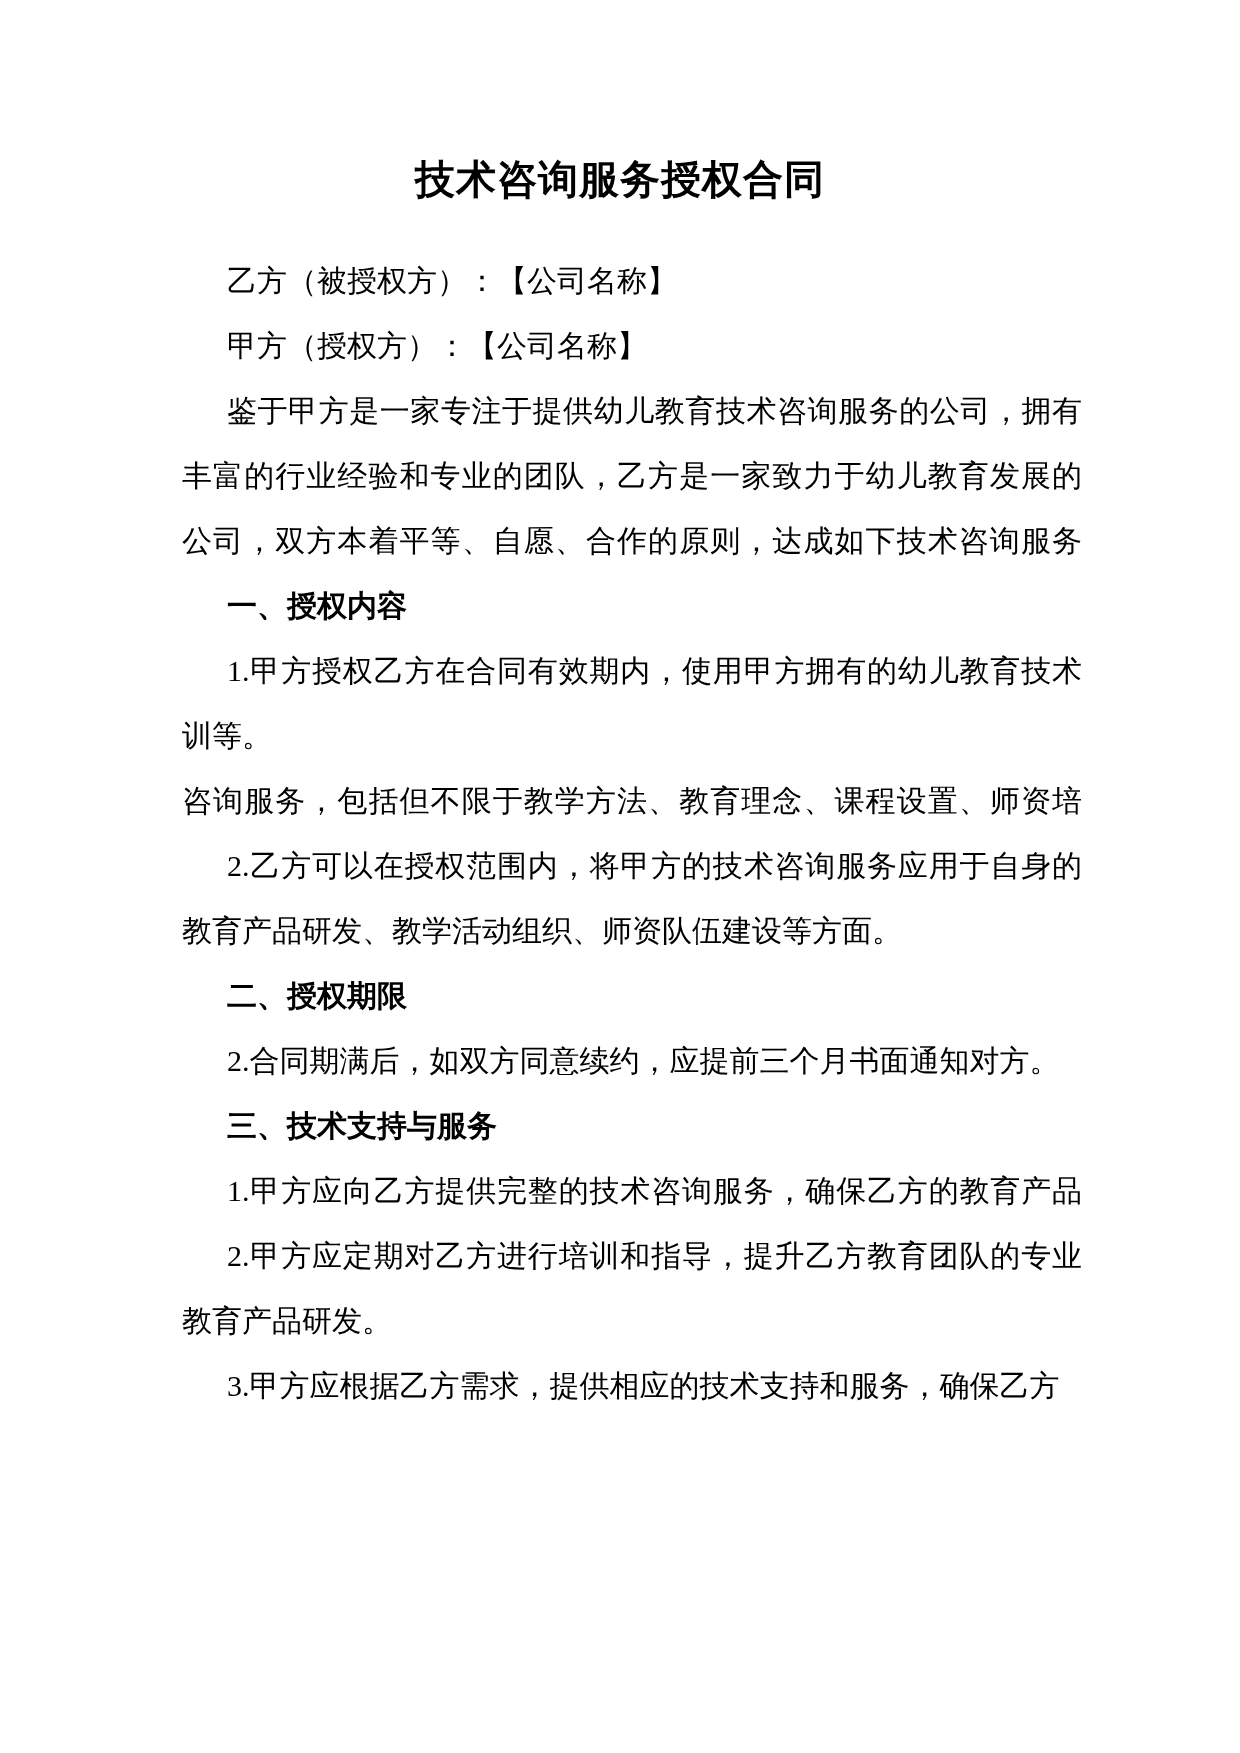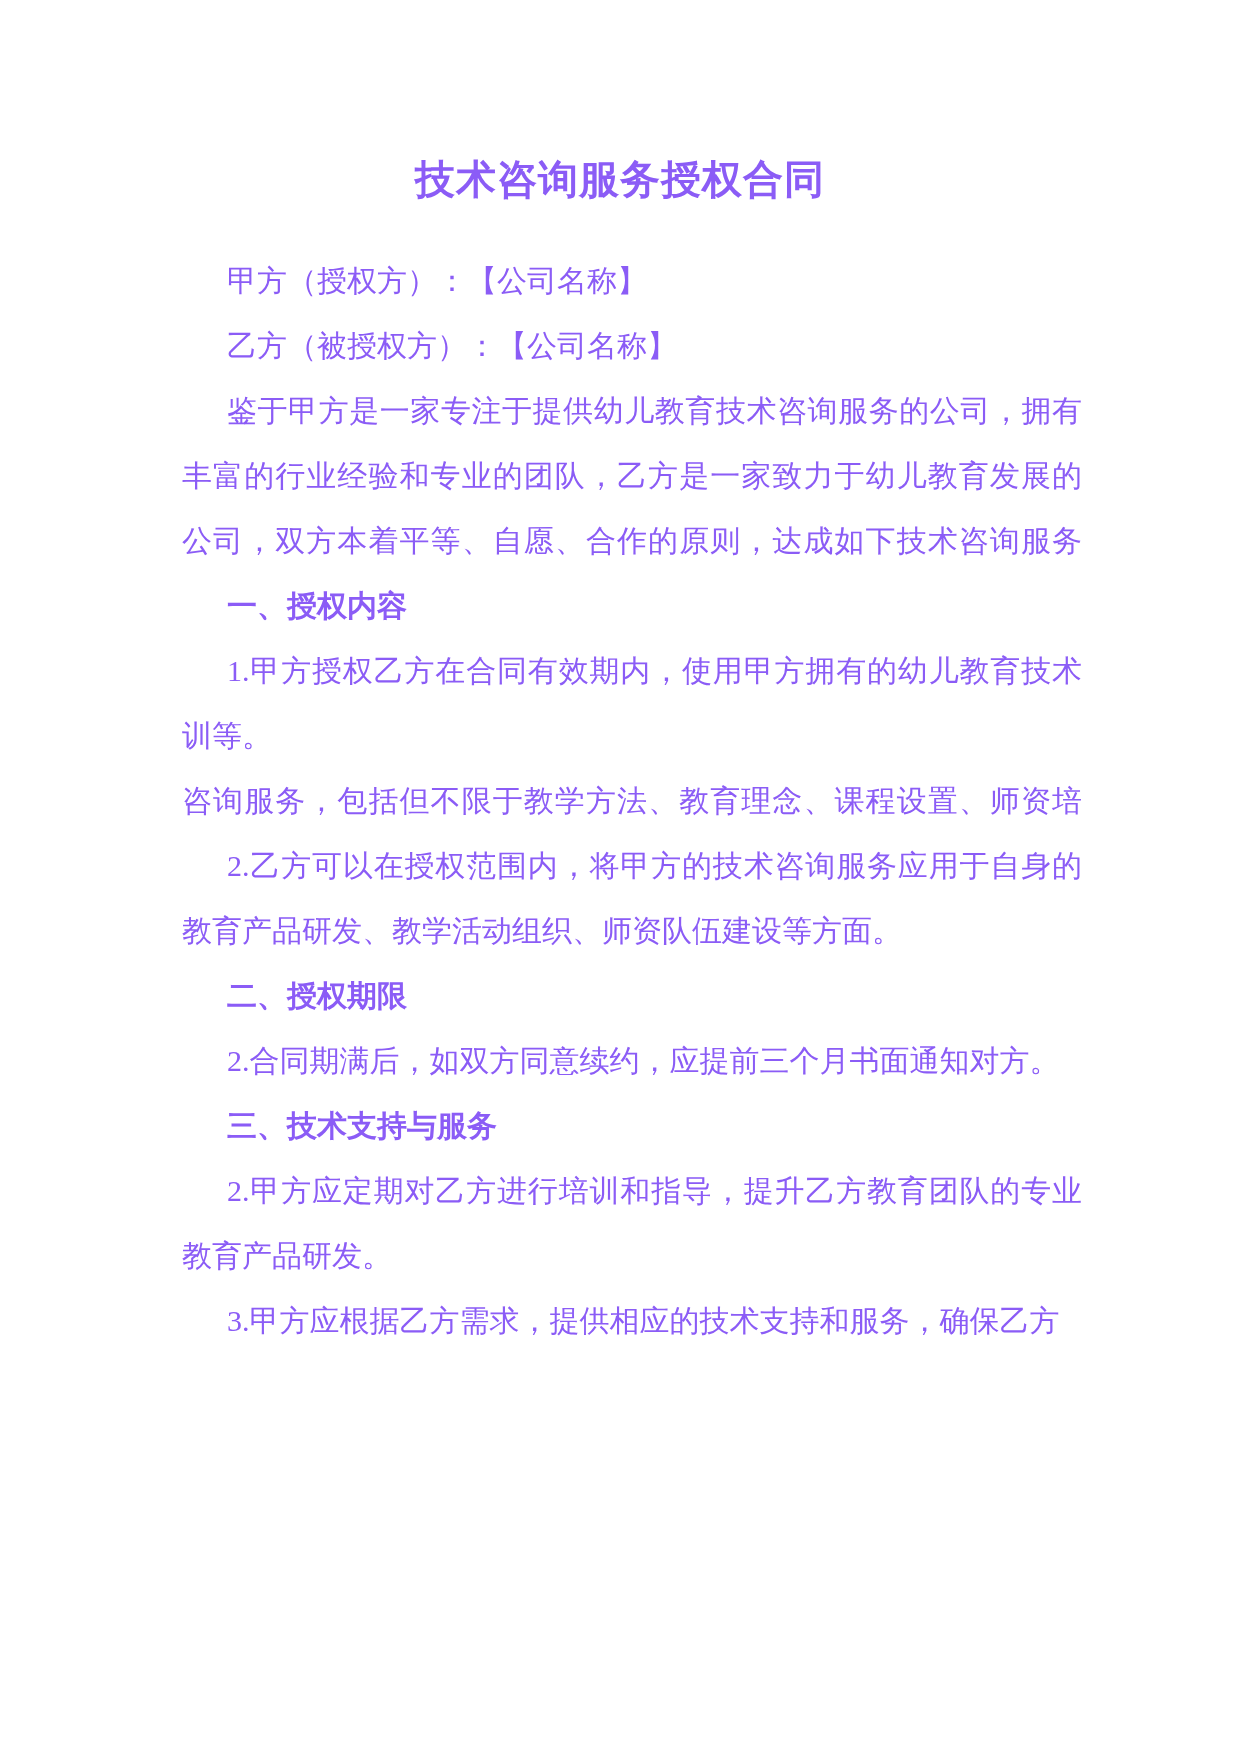--- a/index.html
+++ b/index.html
@@ -5,21 +5,21 @@
   html, body {
     margin: 0;
     padding: 0;
     background: #ffffff;
   }
   .page {
     position: relative;
     width: 1240px;
     height: 1644px;
     background: #ffffff;
-    color: #8b5cf6;
+    color: #000000;
     font-family: "Liberation Serif", serif;
     overflow: hidden;
   }
   .doc-title {
     position: absolute;
     top: 155px;
     left: 0;
     width: 100%;
     text-align: center;
     font-family: "Liberation Sans", sans-serif;
@@ -57,24 +57,24 @@
     font-weight: bold;
   }
 </style>
 </head>
 <body>
 
 <div class="page">
   <div class="doc-title">技术咨询服务授权合同</div>
   <div class="doc-body">
       <div class="para body">
-        <div class="line indent wrapok">甲方（授权方）：【公司名称】</div>
+        <div class="line indent wrapok">乙方（被授权方）：【公司名称】</div>
       </div>
       <div class="para body">
-        <div class="line indent wrapok">乙方（被授权方）：【公司名称】</div>
+        <div class="line indent wrapok">甲方（授权方）：【公司名称】</div>
       </div>
       <div class="para body">
         <div class="line indent fill">鉴于甲方是一家专注于提供幼儿教育技术咨询服务的公司，拥有</div>
         <div class="line fill">丰富的行业经验和专业的团队，乙方是一家致力于幼儿教育发展的</div>
         <div class="line fill">公司，双方本着平等、自愿、合作的原则，达成如下技术咨询服务</div>
       </div>
       <div class="para heading">
         <div class="line indent wrapok">一、授权内容</div>
       </div>
       <div class="para body">
@@ -89,20 +89,21 @@
       <div class="para heading">
         <div class="line indent wrapok">二、授权期限</div>
       </div>
       <div class="para body">
         <div class="line indent wrapok">2.合同期满后，如双方同意续约，应提前三个月书面通知对方。</div>
       </div>
       <div class="para heading">
         <div class="line indent wrapok">三、技术支持与服务</div>
       </div>
       <div class="para body">
+        <div class="line indent fill">1.甲方应向乙方提供完整的技术咨询服务，确保乙方的教育产品</div>
       </div>
       <div class="para body">
         <div class="line indent fill">2.甲方应定期对乙方进行培训和指导，提升乙方教育团队的专业</div>
         <div class="line wrapok">教育产品研发。</div>
       </div>
       <div class="para body">
         <div class="line indent wrapok">3.甲方应根据乙方需求，提供相应的技术支持和服务，确保乙方</div>
       </div>
     </div>
 </div>

